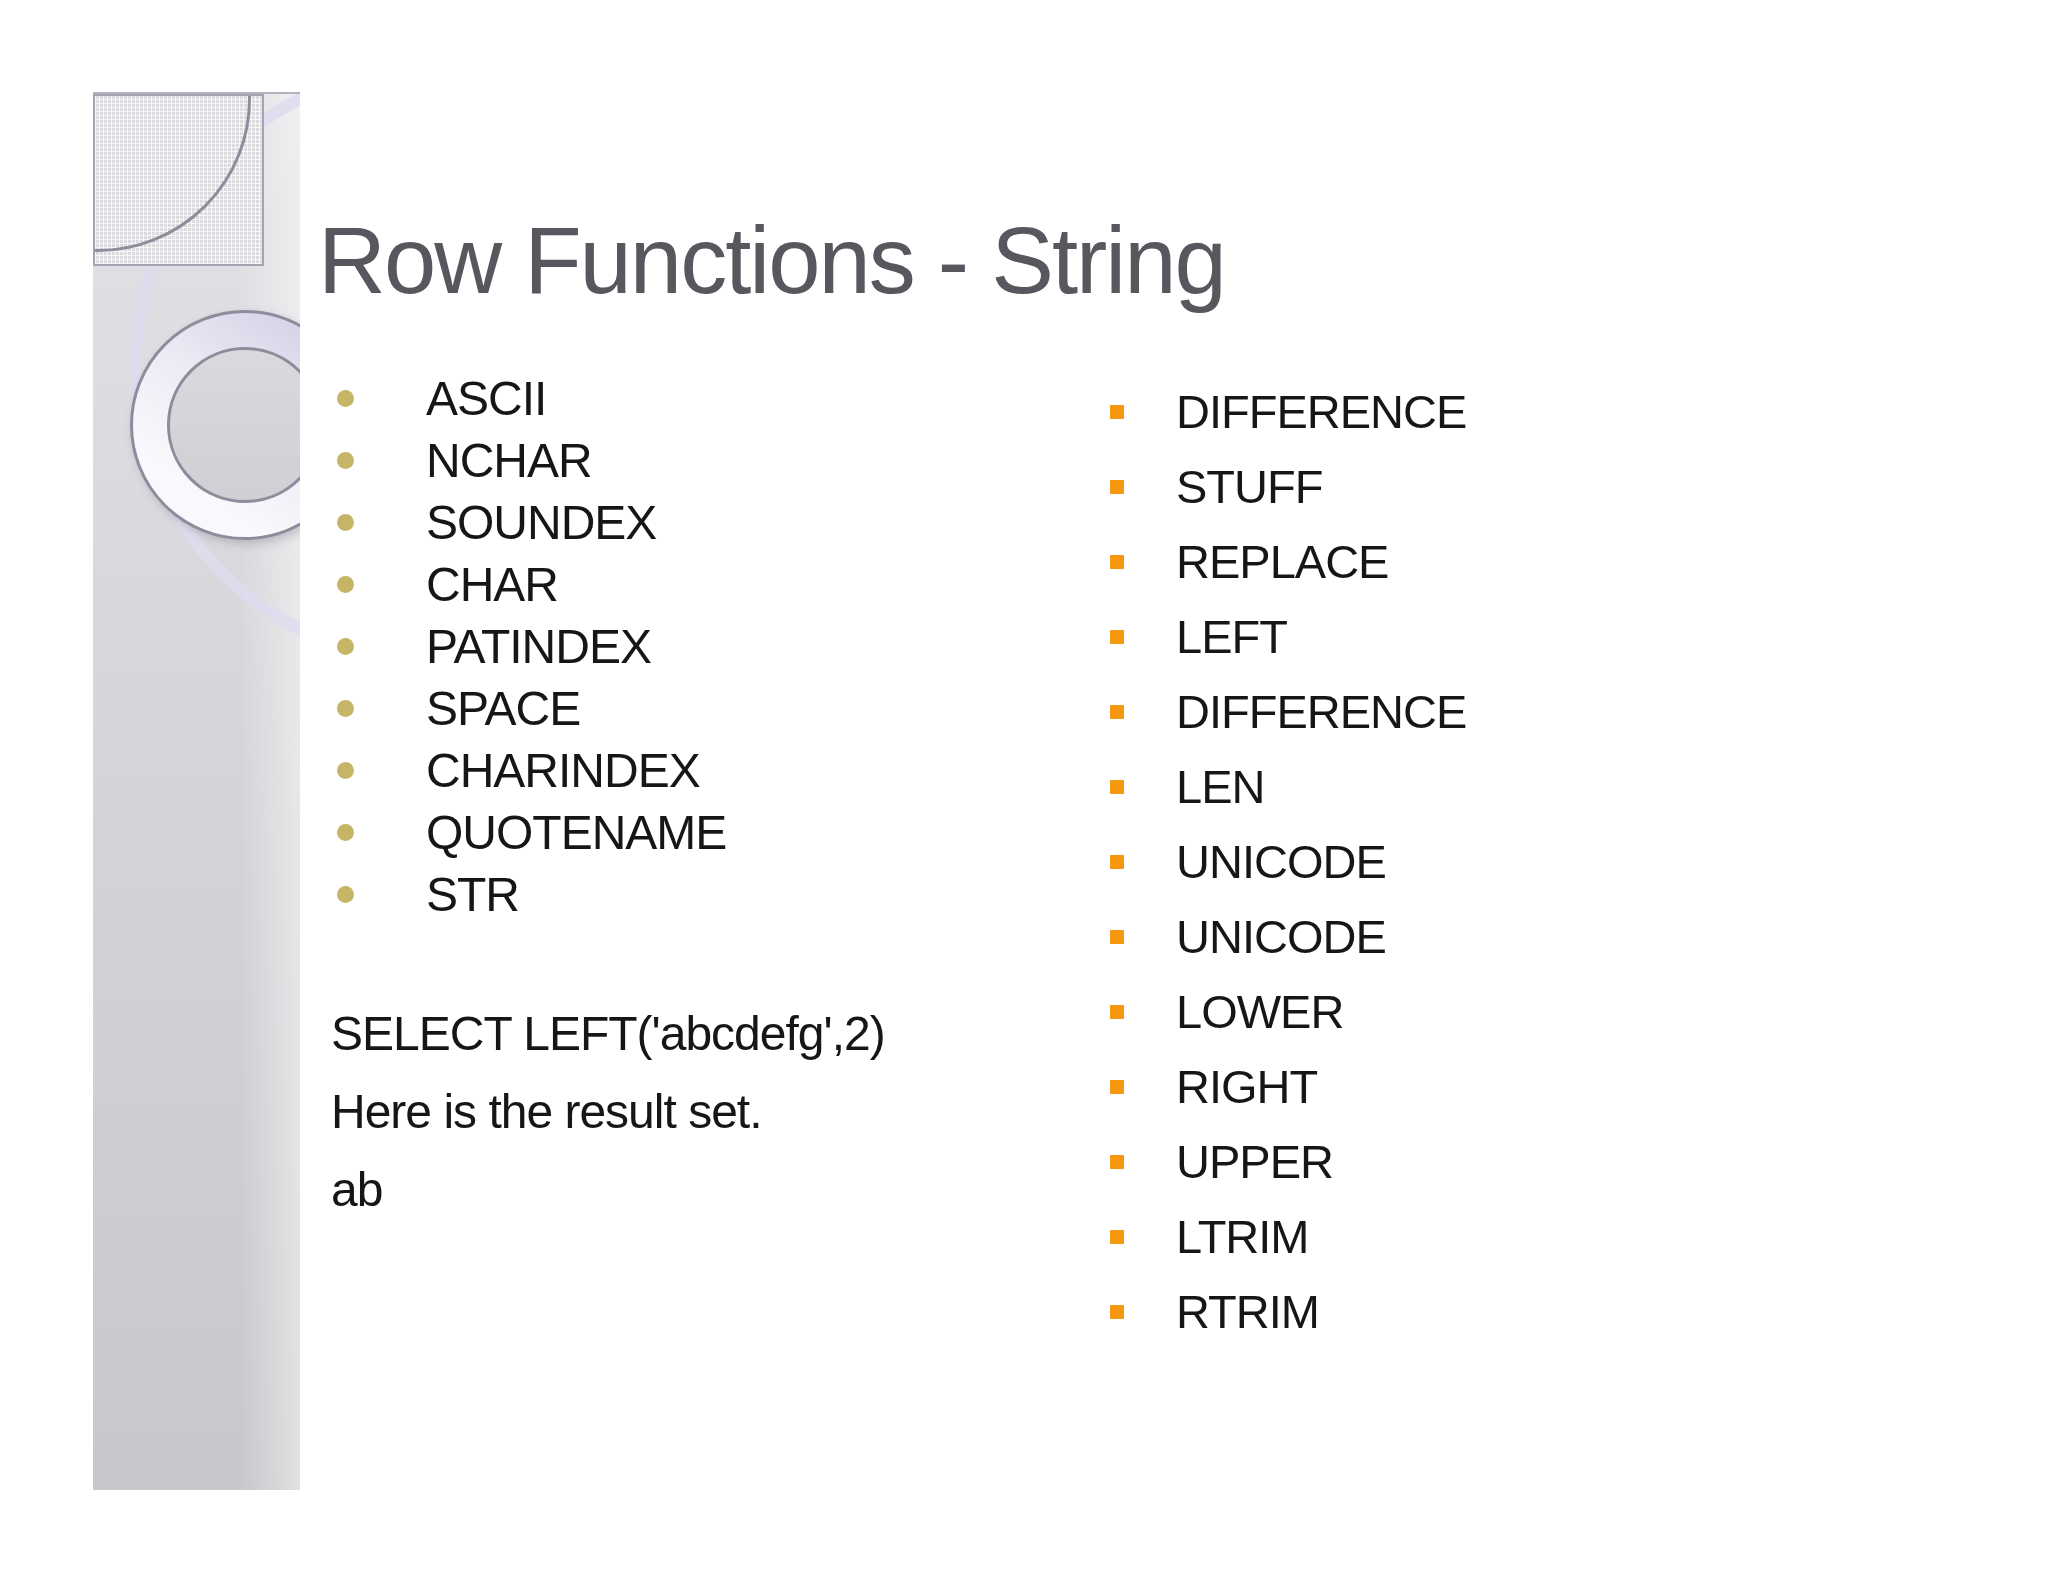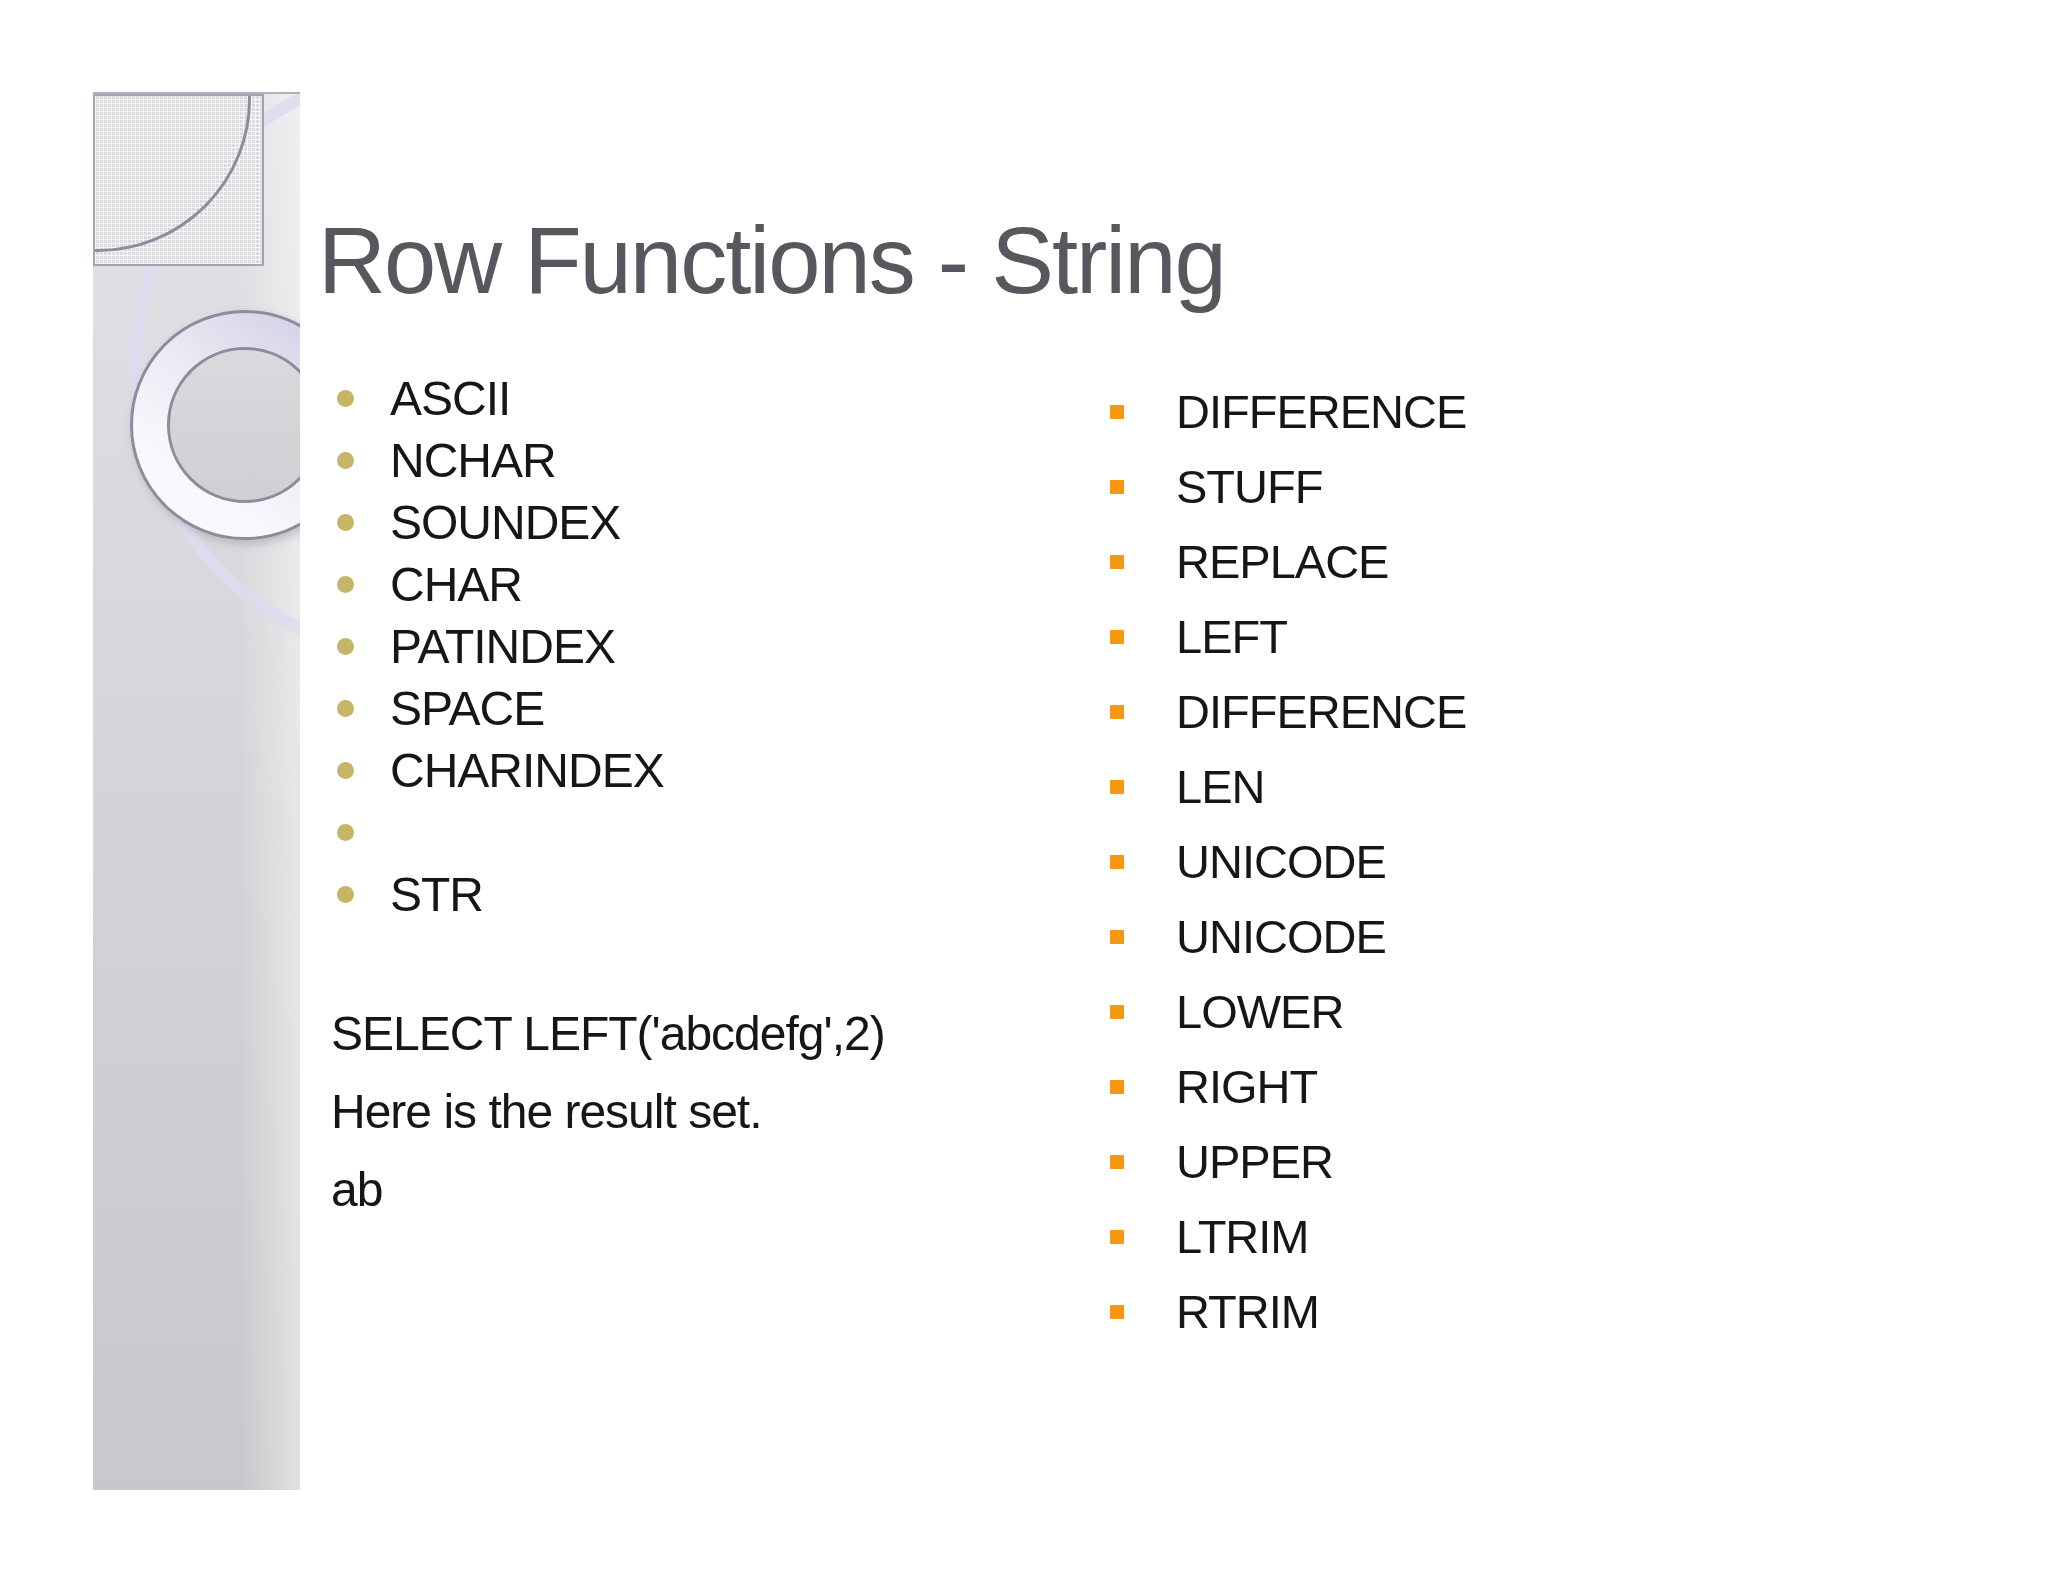--- a/index.html
+++ b/index.html
@@ -57,21 +57,21 @@
     position:absolute;left:318px;top:212px;margin:0;
     font-size:94px;font-weight:400;letter-spacing:-2px;line-height:1.05;
     color:var(--title-gray,#59565e);
     white-space:nowrap;
   }
 
   
   ul.fn-list{list-style:none;margin:0;padding:0;position:absolute;}
   ul.fn-list li{display:flex;align-items:center;white-space:nowrap;}
   .left-list{left:337px;top:367px;}
-  .left-list li{height:62px;}
+  .left-list li{height:62px;gap:36px;}
   .right-list{left:1110px;top:374px;}
   .right-list li{height:75px;text-align:center;}
   .bullet{flex:0 0 auto;display:inline-block;}
   .left-list .bullet{
     width:17px;height:17px;border-radius:50%;
     background:var(--bullet-gold,#c6b467);margin-right:36px;
   }
   .right-list .bullet{
     width:14px;height:14px;border-radius:1px;
     background:var(--bullet-orange,#f5980f);margin-right:52px;
@@ -131,20 +131,21 @@
       <li>
         <span class="bullet"></span>
         <span class="fn-label">SPACE</span>
       </li>
       <li>
         <span class="bullet"></span>
         <span class="fn-label">CHARINDEX</span>
       </li>
       <li>
         <span class="bullet"></span>
+        <span class="fn-label">QUOTENAME</span>
       </li>
       <li>
         <span class="bullet"></span>
         <span class="fn-label">STR</span>
       </li>
     </ul>
 
   <ul class="fn-list right-list">
       <li>
         <span class="bullet"></span>

